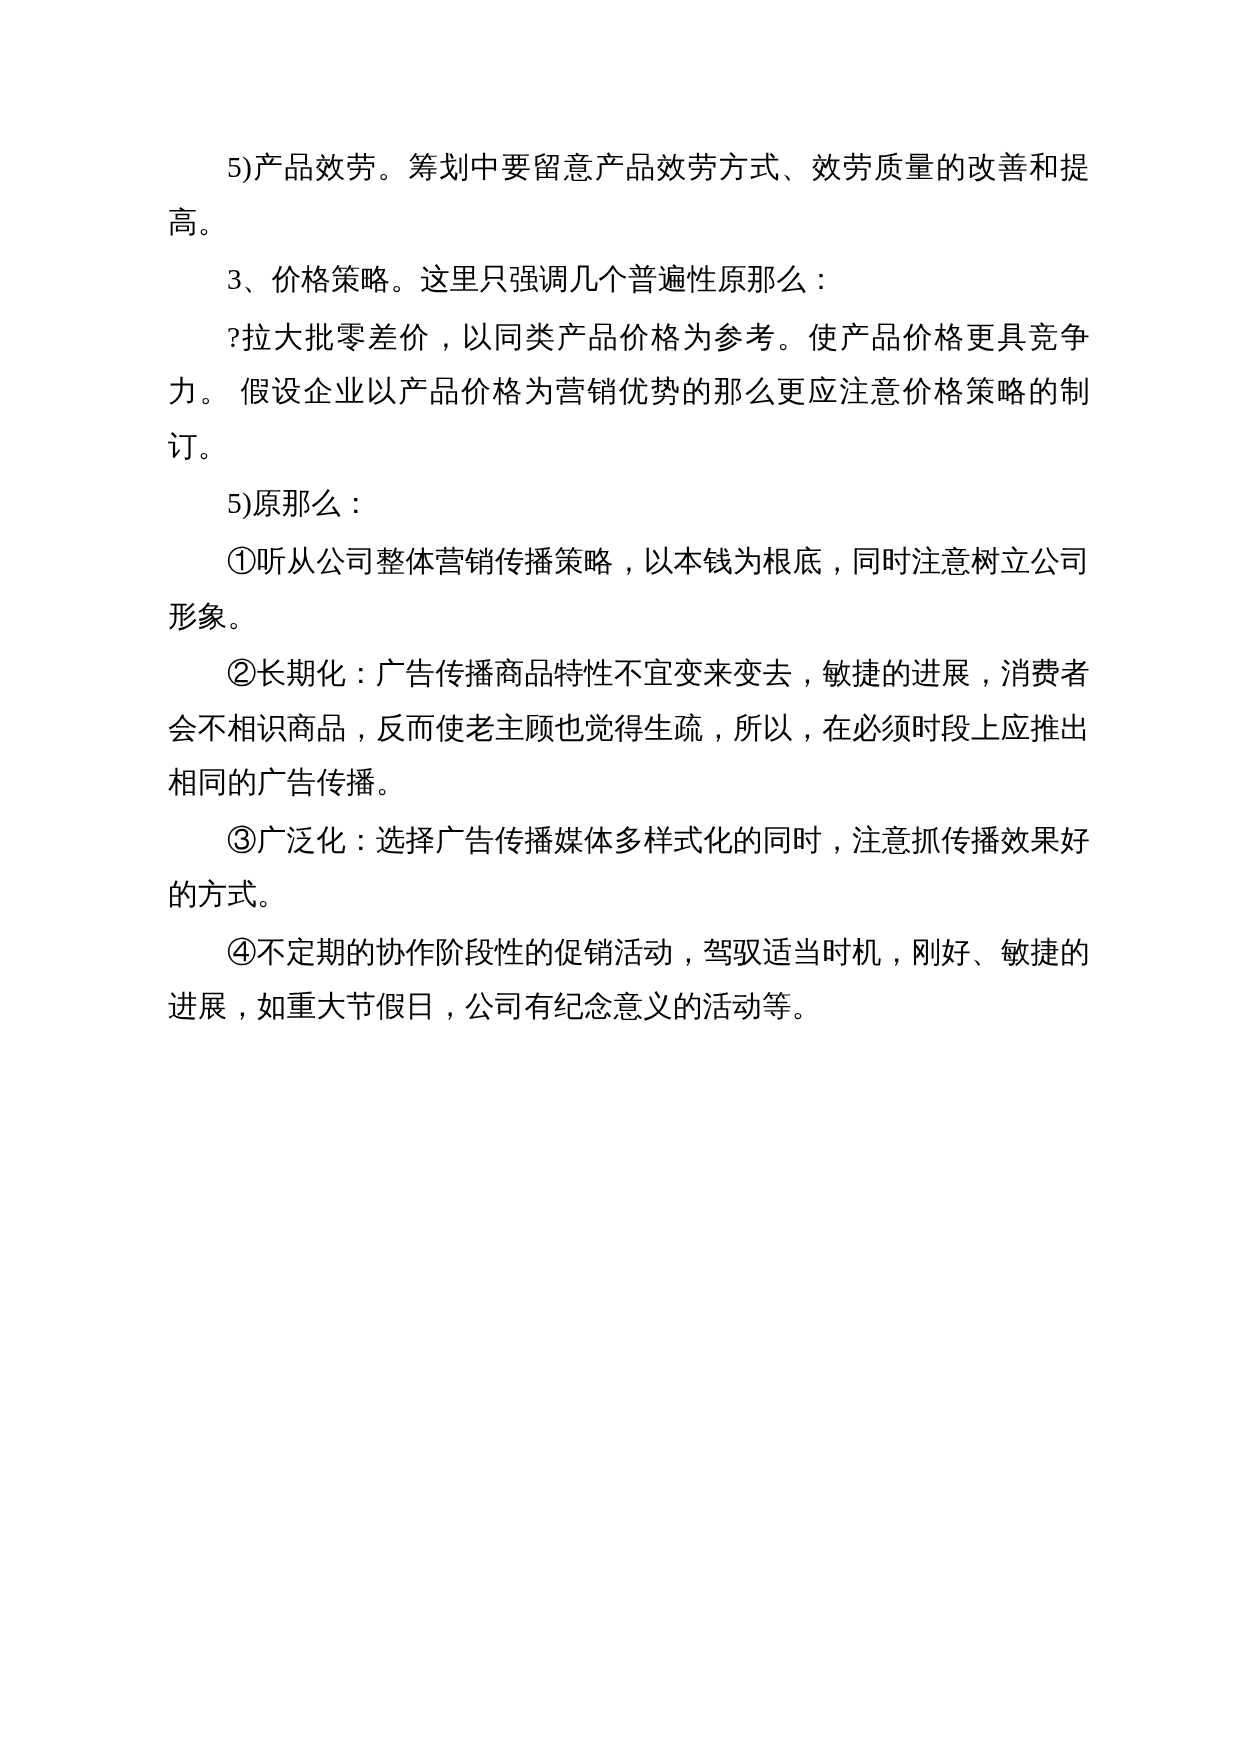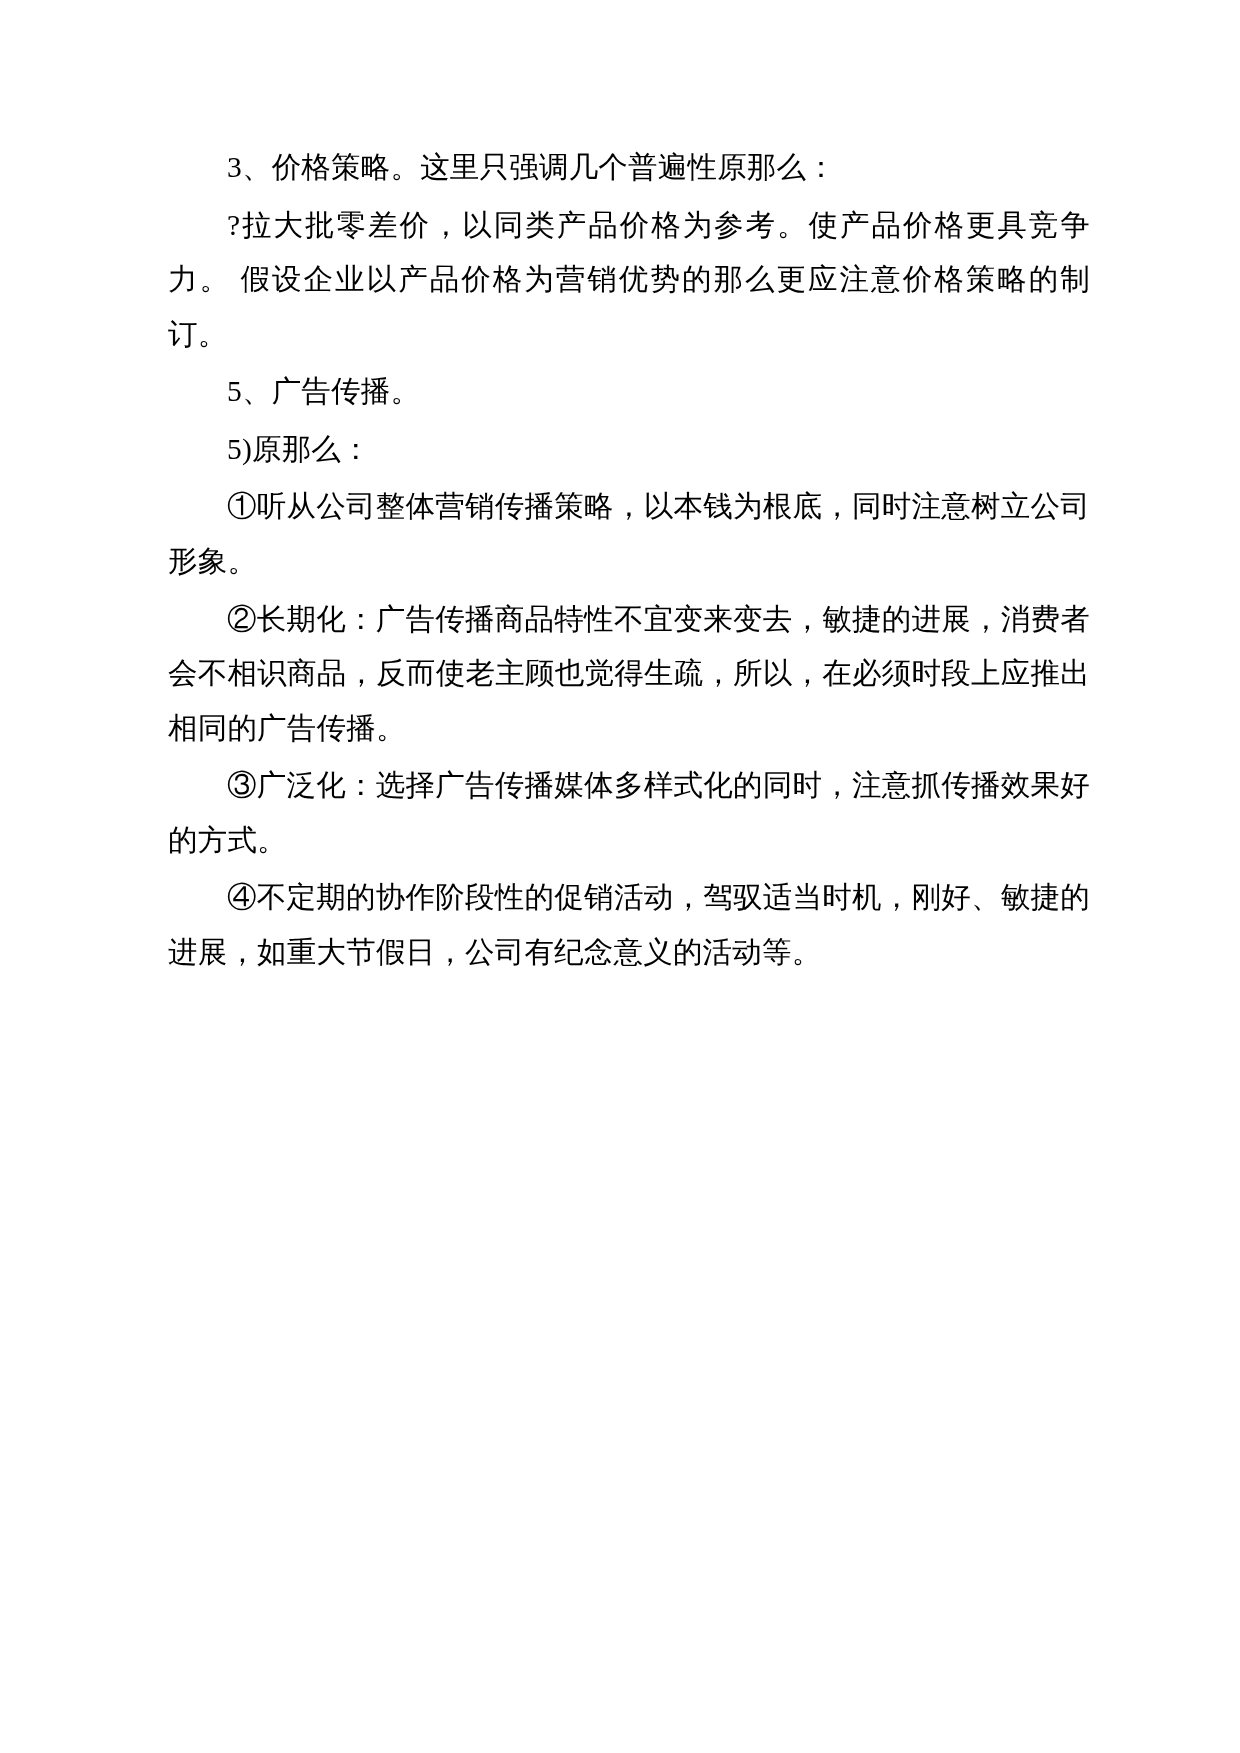--- a/index.html
+++ b/index.html
@@ -33,22 +33,22 @@
     margin: 0 0 3px 0;
     text-indent: 2em;
     white-space: pre-wrap;
   }
 </style>
 </head>
 <body>
 
 <div class="page">
   <div class="doc-body">
+    <p class="para">5)产品效劳。筹划中要留意产品效劳方式、效劳质量的改善和提高。</p>
     <p class="para">3、价格策略。这里只强调几个普遍性原那么：</p>
     <p class="para">?拉大批零差价，以同类产品价格为参考。使产品价格更具竞争力。 假设企业以产品价格为营销优势的那么更应注意价格策略的制订。</p>
-    <p class="para">5、广告传播。</p>
     <p class="para">5)原那么：</p>
     <p class="para">①听从公司整体营销传播策略，以本钱为根底，同时注意树立公司形象。</p>
     <p class="para">②长期化：广告传播商品特性不宜变来变去，敏捷的进展，消费者会不相识商品，反而使老主顾也觉得生疏，所以，在必须时段上应推出相同的广告传播。</p>
     <p class="para">③广泛化：选择广告传播媒体多样式化的同时，注意抓传播效果好的方式。</p>
     <p class="para">④不定期的协作阶段性的促销活动，驾驭适当时机，刚好、敏捷的进展，如重大节假日，公司有纪念意义的活动等。</p>
   </div>
 </div>
 
 </body></html>

